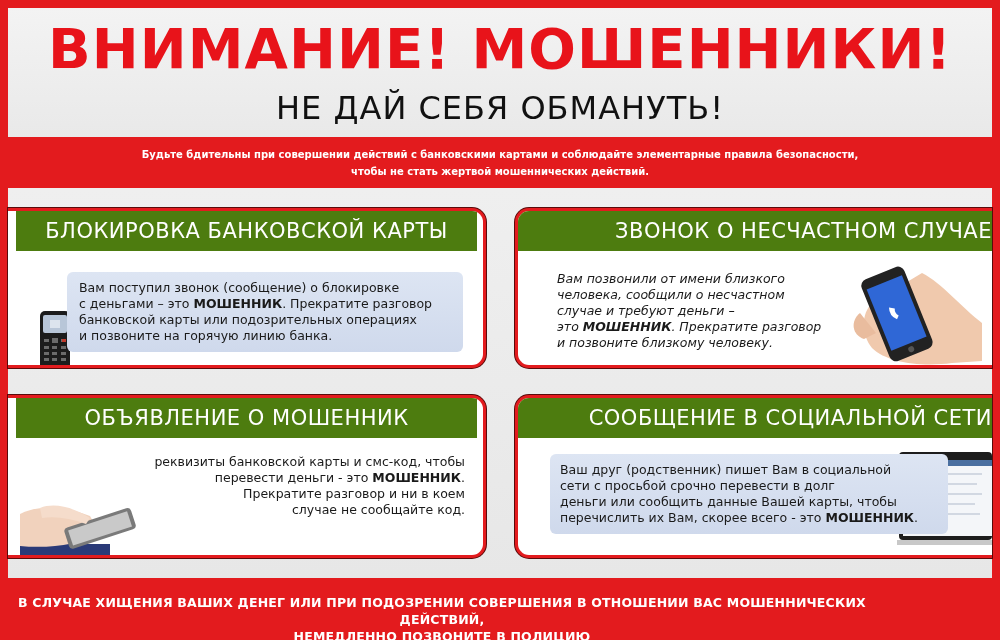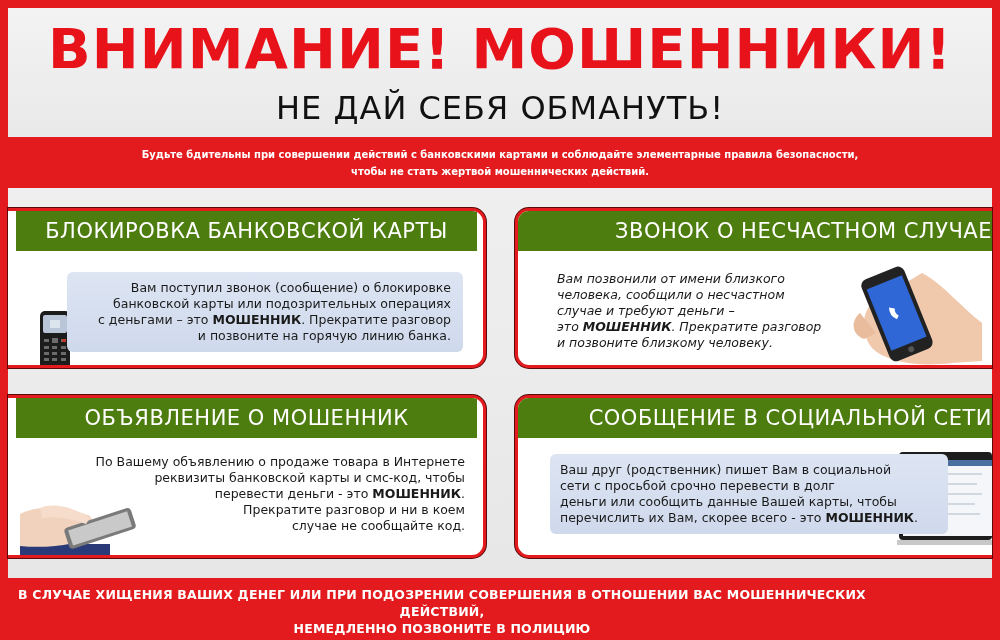--- a/index.html
+++ b/index.html
@@ -71,37 +71,37 @@
     background-image: linear-gradient(180deg, #dde5f3 0%, #cfd9ec 100%);
     border-radius: 6px;
   }
 
   
   #card1 { left: 0; top: 20px; width: 478px; height: 160px; }
   #card2 { left: 507px; top: 20px; width: 477px; height: 160px; }
   #card3 { left: 0; top: 207px; width: 478px; height: 163px; }
   #card4 { left: 507px; top: 207px; width: 477px; height: 163px; }
 
-  #card1 .card-body { right: 20px; top: 61px; width: 396px; padding: 8px 12px; text-align: right; }
+  #card1 .card-body { right: 20px; top: 61px; width: 396px; padding: 8px 12px; text-align: left; }
   #card2 .card-body { left: 39px; top: 60px; width: 300px; text-align: left; font-style: italic; }
   #card3 .card-body { right: 18px; top: 56px; width: 420px; text-align: right; }
   #card4 .card-body { left: 21px; top: 56px; width: 398px; padding: 8px 10px; text-align: left; margin-left: 11px; }
 
   
   .ill { position: absolute; }
   .flip-phone { left: 30px; top: 98px; width: 34px; height: 64px; }
   .hand-phone { right: 10px; top: 52px; width: 140px; height: 104px; }
   .hand-touch { left: 12px; top: 96px; width: 120px; height: 62px; }
   .laptop { right: 0; top: 52px; width: 95px; height: 100px; }
 
   
   .footer {
     position: absolute; left: 0; top: 578px; width: 884px; height: 62px;
     color: #ffffff; font-weight: bold; font-size: 12.5px; line-height: 17px;
-    text-align: center; padding-top: 8px; letter-spacing: 0.2px;
+    text-align: center; padding-top: 16px; letter-spacing: 0.2px;
   }
 </style>
 </head>
 <body>
 
 <div class="poster">
 
   <div class="header">
     <div class="title">ВНИМАНИЕ! МОШЕННИКИ!</div>
     <div class="subtitle">НЕ ДАЙ СЕБЯ ОБМАНУТЬ!</div>
@@ -131,22 +131,22 @@
             <rect x="14" y="43" width="5" height="3"></rect>
             <rect x="23" y="43" width="5" height="3"></rect>
           <rect x="6" y="49" width="5" height="3"></rect>
             <rect x="14" y="49" width="5" height="3"></rect>
             <rect x="23" y="49" width="5" height="3"></rect>
         </g>
         <rect x="24" y="30" width="4" height="3" fill="#c0392b"></rect>
       </svg>
       <div class="card-body bubble">
         <div><span>Вам поступил звонок (сообщение) о блокировке</span></div>
+        <div><span>с деньгами – это </span><b>МОШЕННИК</b><span>. Прекратите разговор</span></div>
         <div><span>банковской карты или подозрительных операциях</span></div>
-        <div><span>с деньгами – это </span><b>МОШЕННИК</b><span>. Прекратите разговор</span></div>
         <div><span>и позвоните на горячую линию банка.</span></div>
       </div>
     </div>
 
     <div class="card right" id="card2">
       <div class="card-head">ЗВОНОК О НЕСЧАСТНОМ СЛУЧАЕ</div>
       <div class="card-body">
         <div><span>Вам позвонили от имени близкого</span></div>
         <div><span>человека, сообщили о несчастном</span></div>
         <div><span>случае и требуют деньги –</span></div>
@@ -170,21 +170,20 @@
       <svg class="ill hand-touch" viewBox="0 0 120 62">
         <rect x="0" y="50" width="90" height="12" fill="#2a3a78"></rect>
         <path d="M0 20 C20 10 45 12 70 22 L80 40 C60 50 30 55 0 52 Z" fill="#f1d2bd"></path>
         <g transform="rotate(-18 75 35)">
           <rect x="45" y="25" width="70" height="22" rx="4" fill="#7a7a7a"></rect>
           <rect x="49" y="28" width="62" height="16" fill="#c9c9c9"></rect>
         </g>
         <path d="M20 14 C35 8 55 14 70 24 L66 30 C50 24 35 22 22 24 Z" fill="#f5dccb"></path>
       </svg>
       <div class="card-body">
-        <div><span>По Вашему объявлению о продаже товара в Интернете</span></div>
         <div><span>реквизиты банковской карты и смс-код, чтобы</span></div>
         <div><span>перевести деньги - это </span><b>МОШЕННИК</b><span>.</span></div>
         <div><span>Прекратите разговор и ни в коем</span></div>
         <div><span>случае не сообщайте код.</span></div>
       </div>
     </div>
 
     <div class="card right" id="card4">
       <div class="card-head">СООБЩЕНИЕ В СОЦИАЛЬНОЙ СЕТИ</div>
       <svg class="ill laptop" viewBox="0 0 95 100">

